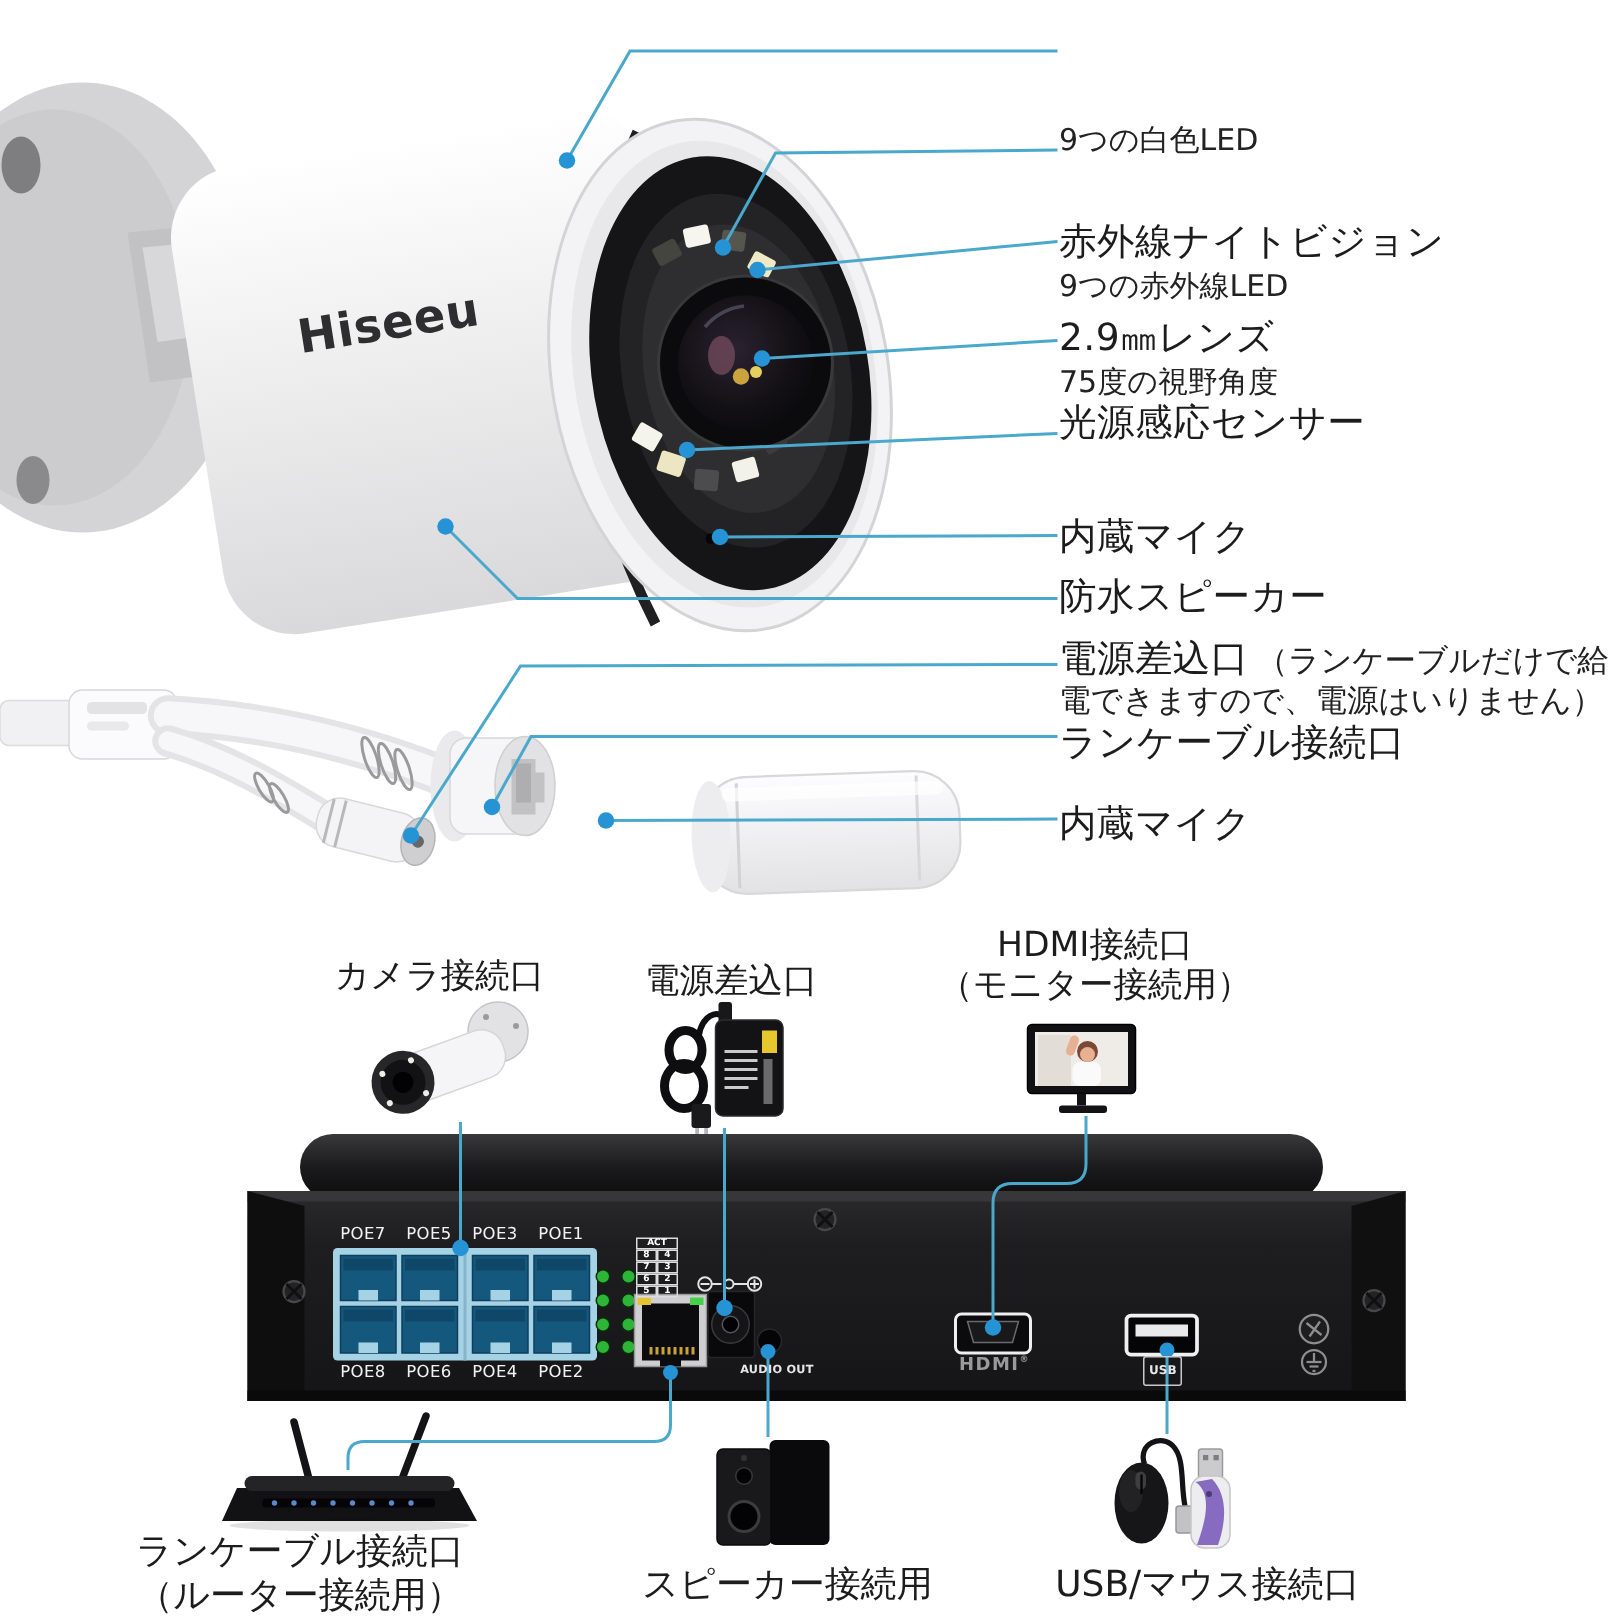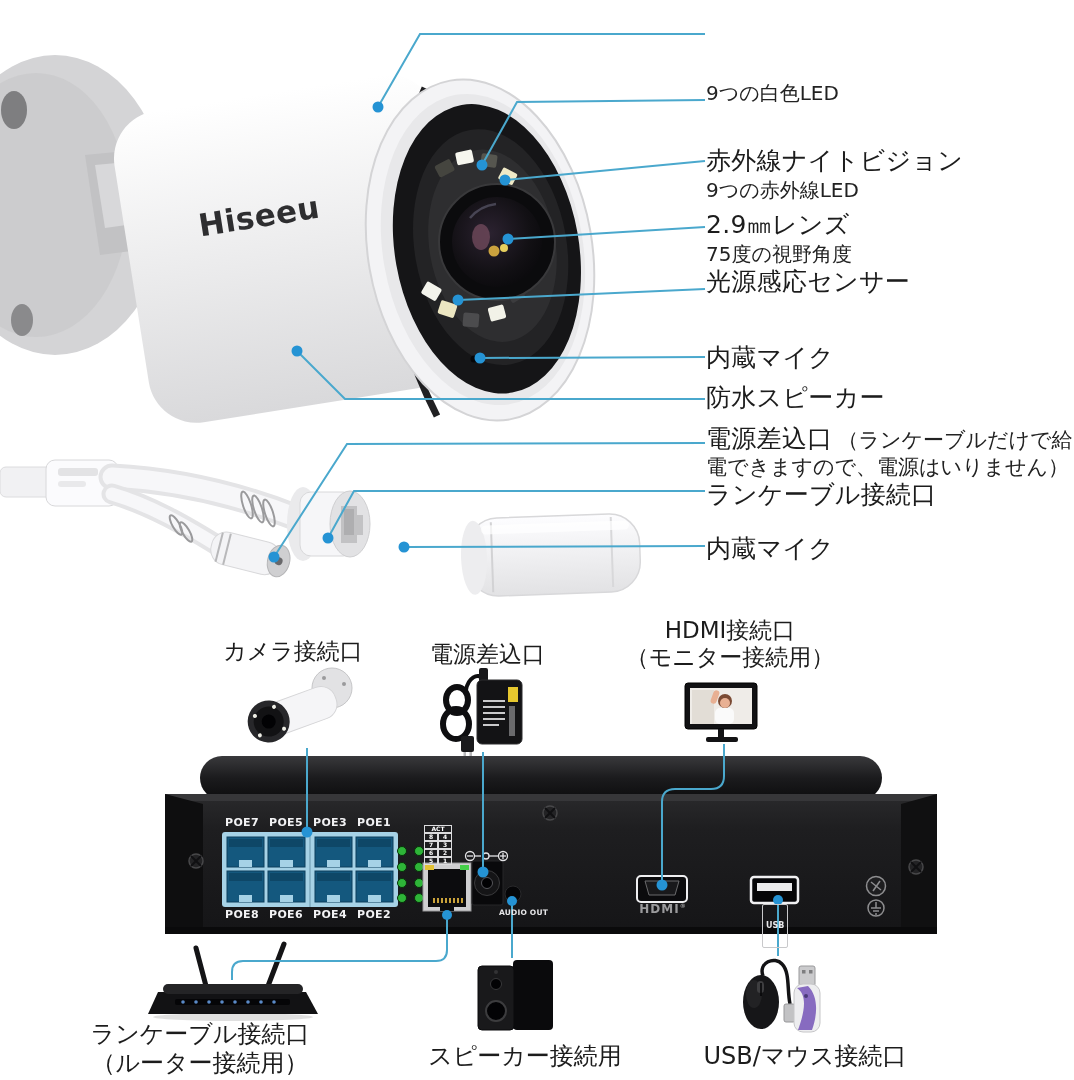--- a/index.html
+++ b/index.html
@@ -7,33 +7,33 @@
          font-family:"DejaVu Sans",sans-serif;color:#1a1a1a}
   svg.art{position:absolute;left:0;top:0;display:block}
   .t{position:absolute}
   .lbl{font-size:25px;line-height:31px;letter-spacing:.3px;white-space:nowrap;color:#1c1c1c}
   .sub{font-size:20px;line-height:26px;margin-top:1px;white-space:nowrap;color:#222}
   .sub-lg{font-size:21px;line-height:27px}
   .flow{width:368px}
   .flow .lbl,.flow .sub-lg{display:inline;white-space:normal}
   .mid{font-size:23px;line-height:28px;text-align:center;white-space:nowrap;color:#1c1c1c}
   .blbl{font-size:24px;line-height:29px;text-align:center;white-space:nowrap;color:#1c1c1c}
-  .poe{position:absolute;width:44px;text-align:center;font-size:11px;font-weight:bold;
+  .poe{position:absolute;width:44px;text-align:center;font-size:11px;font-weight:normal;
        color:#f2f2f4;letter-spacing:.3px}
   .actgrid{position:absolute;left:424px;top:825px;display:grid;grid-template-columns:14px 14px;
            font-size:6px;font-weight:bold;color:#fff;text-align:center}
   .actgrid .cell{border:1px solid #dcdcde;height:6px;line-height:6px}
   .actgrid .hdr{grid-column:1/3}
-  .audio{position:absolute;left:488px;top:908px;width:60px;text-align:right;font-size:7.5px;
+  .audio{position:absolute;left:488px;top:908px;width:60px;text-align:center;font-size:7.5px;
          font-weight:bold;color:#e6e6e8;letter-spacing:.2px}
   .hdmi{position:absolute;left:634px;top:902px;width:58px;text-align:center;font-size:12px;
         font-weight:bold;color:#9a9a9c;letter-spacing:1px}
   .hdmi sup{font-size:6px}
   .usbbox{position:absolute;left:762px;top:904px;border:1px solid #c9c9cb;border-radius:2px;
-          padding:16px 3px;font-size:8px;font-weight:bold;color:#e8e8ea;line-height:10px}
+          padding:4px 3px;font-size:8px;font-weight:bold;color:#e8e8ea;line-height:10px}
   .logo{position:absolute;left:198px;top:198px;font-size:31px;font-weight:bold;color:#2e2e30;
         transform:rotate(-9deg);letter-spacing:.5px}
 </style>
 </head>
 <body>
 
 <div class="stage">
 
 <svg class="art" width="1074" height="1080" viewBox="0 0 1074 1080">
   <defs>

